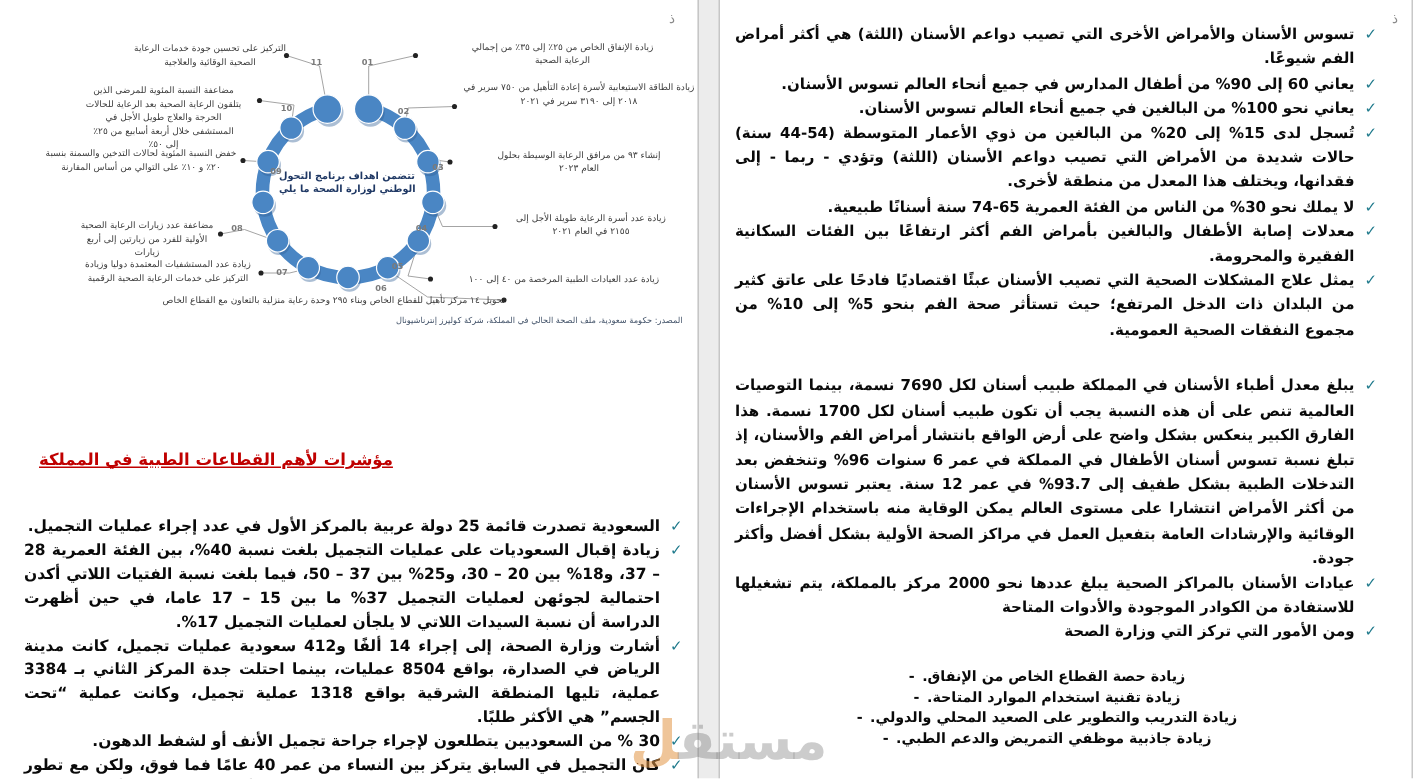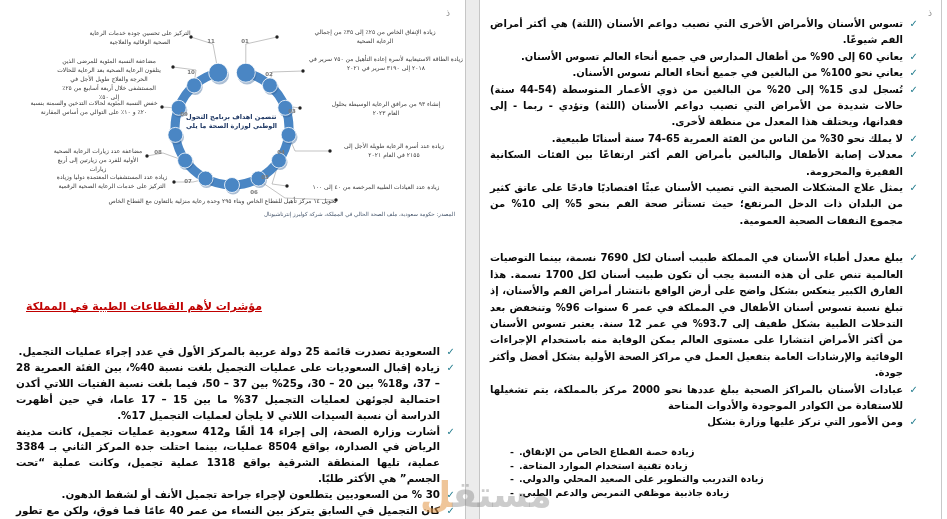--- a/index.html
+++ b/index.html
@@ -13,21 +13,21 @@
   .corner-mark{position:absolute;top:8px;font-size:9px;color:#8a8a8a;}
   
   .rp-content{position:absolute;top:16px;left:10px;right:23px;direction:rtl;color:#0a0a0a;}
   .bullet{display:flex;align-items:flex-start;}
   .check{flex:0 0 15px;color:#1f7a8c;font-size:10px;font-weight:bold;line-height:16.4px;}
   .btext{flex:1;font-size:10px;font-weight:bold;line-height:16.4px;
          text-align:justify;text-align-last:right;}
   .sec1{margin-bottom:21px;}
   .sec2{margin-bottom:14px;}
   .dash-list{margin-right:32px;margin-left:20px;}
-  .dash-item{text-align:left;font-size:9.5px;font-weight:bold;line-height:13.8px;color:#0a0a0a;}
+  .dash-item{text-align:center;font-size:9.5px;font-weight:bold;line-height:13.8px;color:#0a0a0a;}
   .dash{margin-inline-start:5px;}
   
   #diagram-svg{position:absolute;top:0;left:0;}
   .dlabel{position:absolute;font-size:6px;line-height:9px;color:#3a3a3a;text-align:center;direction:rtl;}
   .nowrap{white-space:nowrap;}
   .dcenter{position:absolute;left:186px;top:113px;width:92px;text-align:left;direction:rtl;
            font-size:6.5px;font-weight:bold;line-height:9px;color:#1f3864;}
   .dsource{position:absolute;top:211px;right:10px;direction:rtl;font-size:5.5px;color:#44546a;}
   
   .lp-title{position:absolute;top:300px;left:26px;direction:rtl;font-size:11px;font-weight:bold;
@@ -212,21 +212,21 @@
       <div class="bullet">
         <span class="check">✓</span>
         <div class="btext">يبلغ معدل أطباء الأسنان في المملكة طبيب أسنان لكل 7690 نسمة، بينما التوصيات العالمية تنص على أن هذه النسبة يجب أن تكون طبيب أسنان لكل 1700 نسمة. هذا الفارق الكبير ينعكس بشكل واضح على أرض الواقع بانتشار أمراض الفم والأسنان، إذ تبلغ نسبة تسوس أسنان الأطفال في المملكة في عمر 6 سنوات 96% وتنخفض بعد التدخلات الطبية بشكل طفيف إلى 93.7% في عمر 12 سنة. يعتبر تسوس الأسنان من أكثر الأمراض انتشارا على مستوى العالم يمكن الوقاية منه باستخدام الإجراءات الوقائية والإرشادات العامة بتفعيل العمل في مراكز الصحة الأولية بشكل أفضل وأكثر جودة.</div>
       </div>
       <div class="bullet">
         <span class="check">✓</span>
         <div class="btext">عيادات الأسنان بالمراكز الصحية يبلغ عددها نحو 2000 مركز بالمملكة، يتم تشغيلها للاستفادة من الكوادر الموجودة والأدوات المتاحة</div>
       </div>
       <div class="bullet">
         <span class="check">✓</span>
-        <div class="btext">ومن الأمور التي تركز عليها وزارة بشكل</div>
+        <div class="btext">ومن الأمور التي تركز التي وزارة الصحة</div>
       </div>
     </div>
 
     <div class="dash-list">
       <div class="dash-item"><span>زيادة حصة القطاع الخاص من الإنفاق.</span><span class="dash">-</span></div>
       <div class="dash-item"><span>زيادة تقنية استخدام الموارد المتاحة.</span><span class="dash">-</span></div>
       <div class="dash-item"><span>زيادة التدريب والتطوير على الصعيد المحلي والدولي.</span><span class="dash">-</span></div>
       <div class="dash-item"><span>زيادة جاذبية موظفي التمريض والدعم الطبي.</span><span class="dash">-</span></div>
 
     </div>

